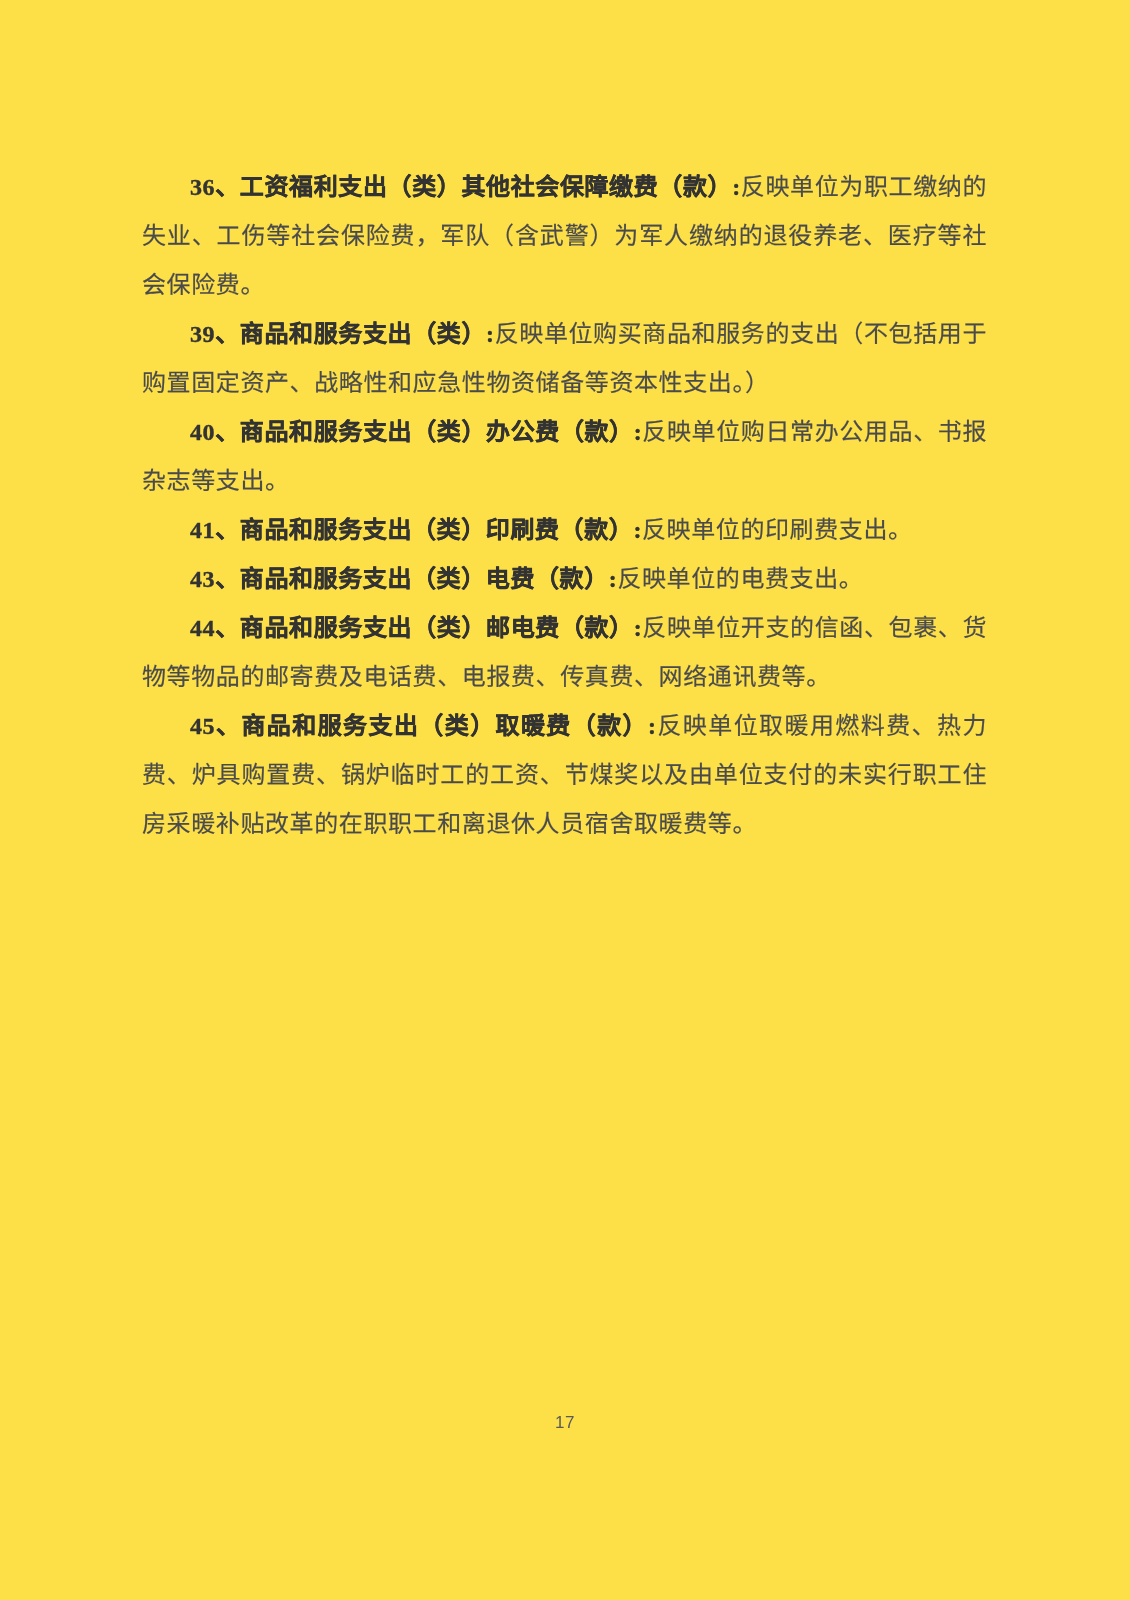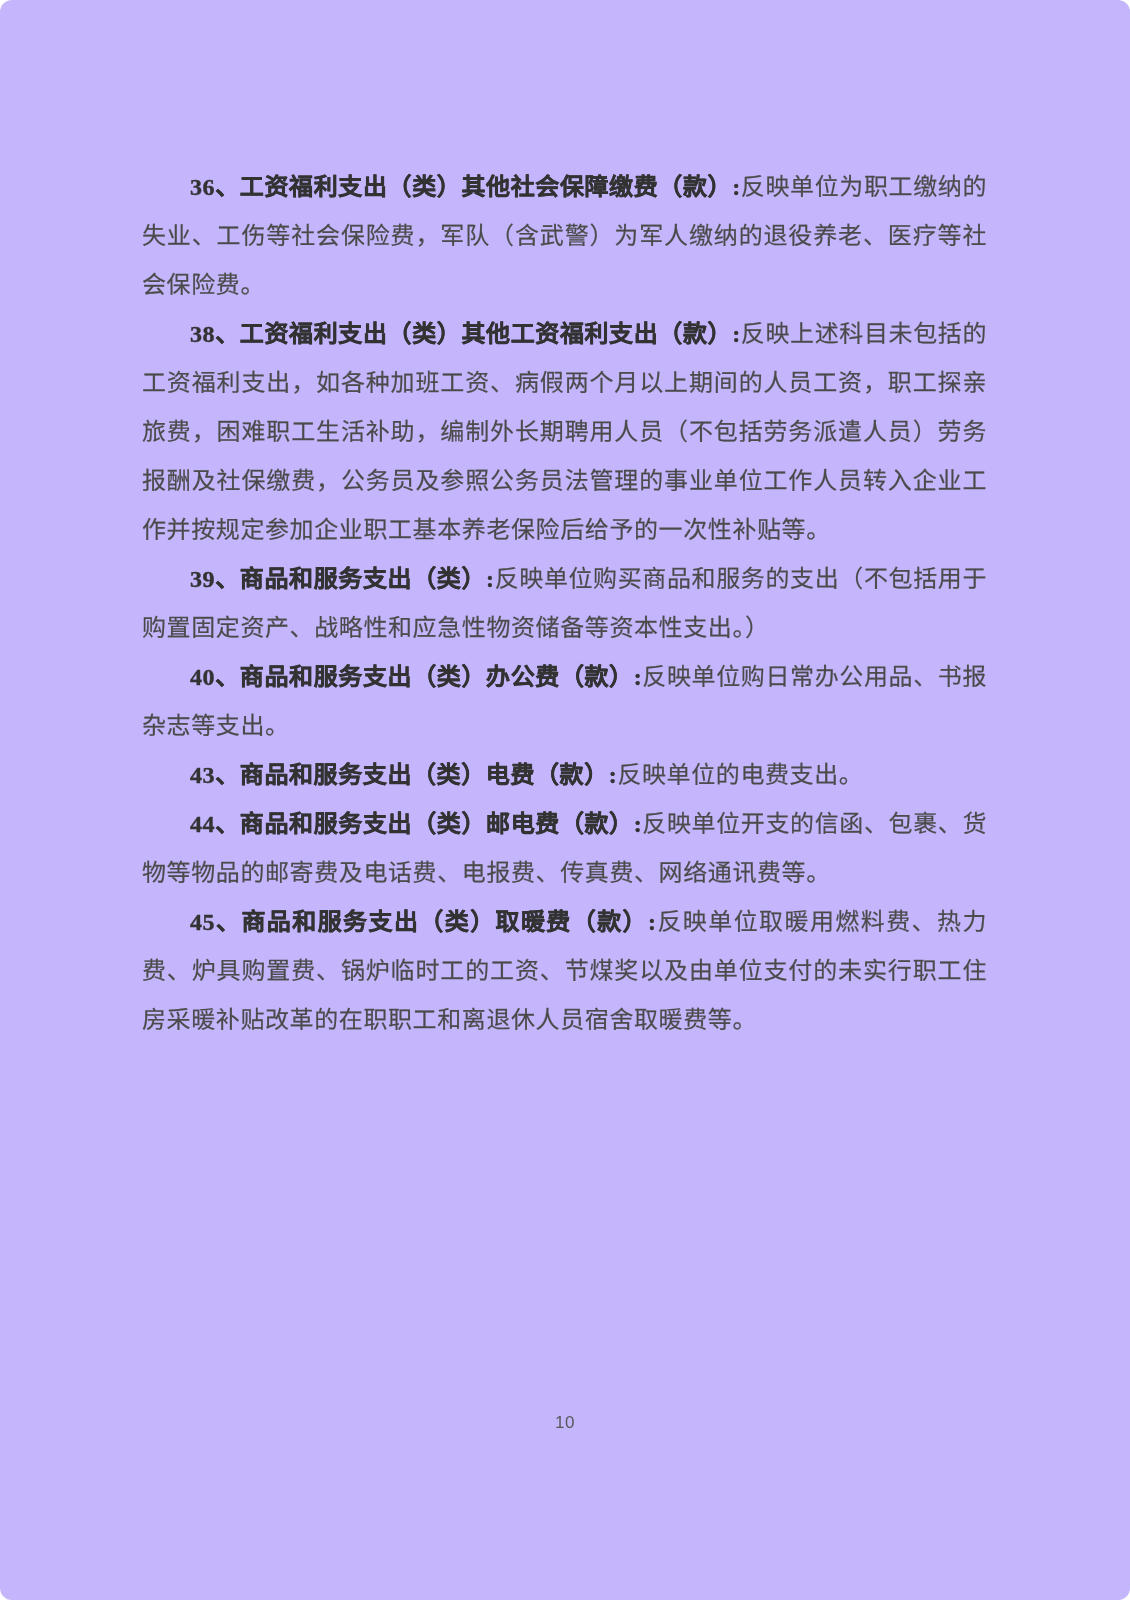--- a/index.html
+++ b/index.html
@@ -10,22 +10,21 @@
   body {
     width: 1130px;
     height: 1600px;
     position: relative;
     overflow: hidden;
     font-family: "Liberation Serif", "DejaVu Serif", serif;
   }
   .sheet {
     position: absolute;
     inset: 0;
-    background: #c4b5fd;
-    border-radius: 12px;
+    background: #fde047;
   }
   .text-block {
     position: absolute;
     left: 142px;
     top: 163px;
     width: 845px;
     font-size: 24px;
     line-height: 49px;
     letter-spacing: 0.6px;
     text-align: justify;
@@ -59,29 +58,29 @@
   }
 </style>
 </head>
 <body>
 
 <div class="sheet">
   <div class="text-block" id="para-container">
   <p class="para"><span class="head">36、工资福利支出（类）其他社会保障缴费（款）:</span><span class="body-text">反映单位为职工缴纳的失业、工伤等社会保险费，军队（含武警）为军人缴纳的退役养老、医疗等社会保险费。</span></p>
 
 
-  <p class="para"><span class="head">38、工资福利支出（类）其他工资福利支出（款）:</span><span class="body-text">反映上述科目未包括的工资福利支出，如各种加班工资、病假两个月以上期间的人员工资，职工探亲旅费，困难职工生活补助，编制外长期聘用人员（不包括劳务派遣人员）劳务报酬及社保缴费，公务员及参照公务员法管理的事业单位工作人员转入企业工作并按规定参加企业职工基本养老保险后给予的一次性补贴等。</span></p>
 
   <p class="para"><span class="head">39、商品和服务支出（类）:</span><span class="body-text">反映单位购买商品和服务的支出（不包括用于购置固定资产、战略性和应急性物资储备等资本性支出。）</span></p>
 
   <p class="para"><span class="head">40、商品和服务支出（类）办公费（款）:</span><span class="body-text">反映单位购日常办公用品、书报杂志等支出。</span></p>
 
+  <p class="para"><span class="head">41、商品和服务支出（类）印刷费（款）:</span><span class="body-text">反映单位的印刷费支出。</span></p>
 
 
   <p class="para"><span class="head">43、商品和服务支出（类）电费（款）:</span><span class="body-text">反映单位的电费支出。</span></p>
 
   <p class="para"><span class="head">44、商品和服务支出（类）邮电费（款）:</span><span class="body-text">反映单位开支的信函、包裹、货物等物品的邮寄费及电话费、电报费、传真费、网络通讯费等。</span></p>
 
   <p class="para"><span class="head">45、商品和服务支出（类）取暖费（款）:</span><span class="body-text">反映单位取暖用燃料费、热力费、炉具购置费、锅炉临时工的工资、节煤奖以及由单位支付的未实行职工住房采暖补贴改革的在职职工和离退休人员宿舍取暖费等。</span></p>
 
 </div>
-  <div class="page-number">10</div>
+  <div class="page-number">17</div>
 </div>
 
 </body></html>

